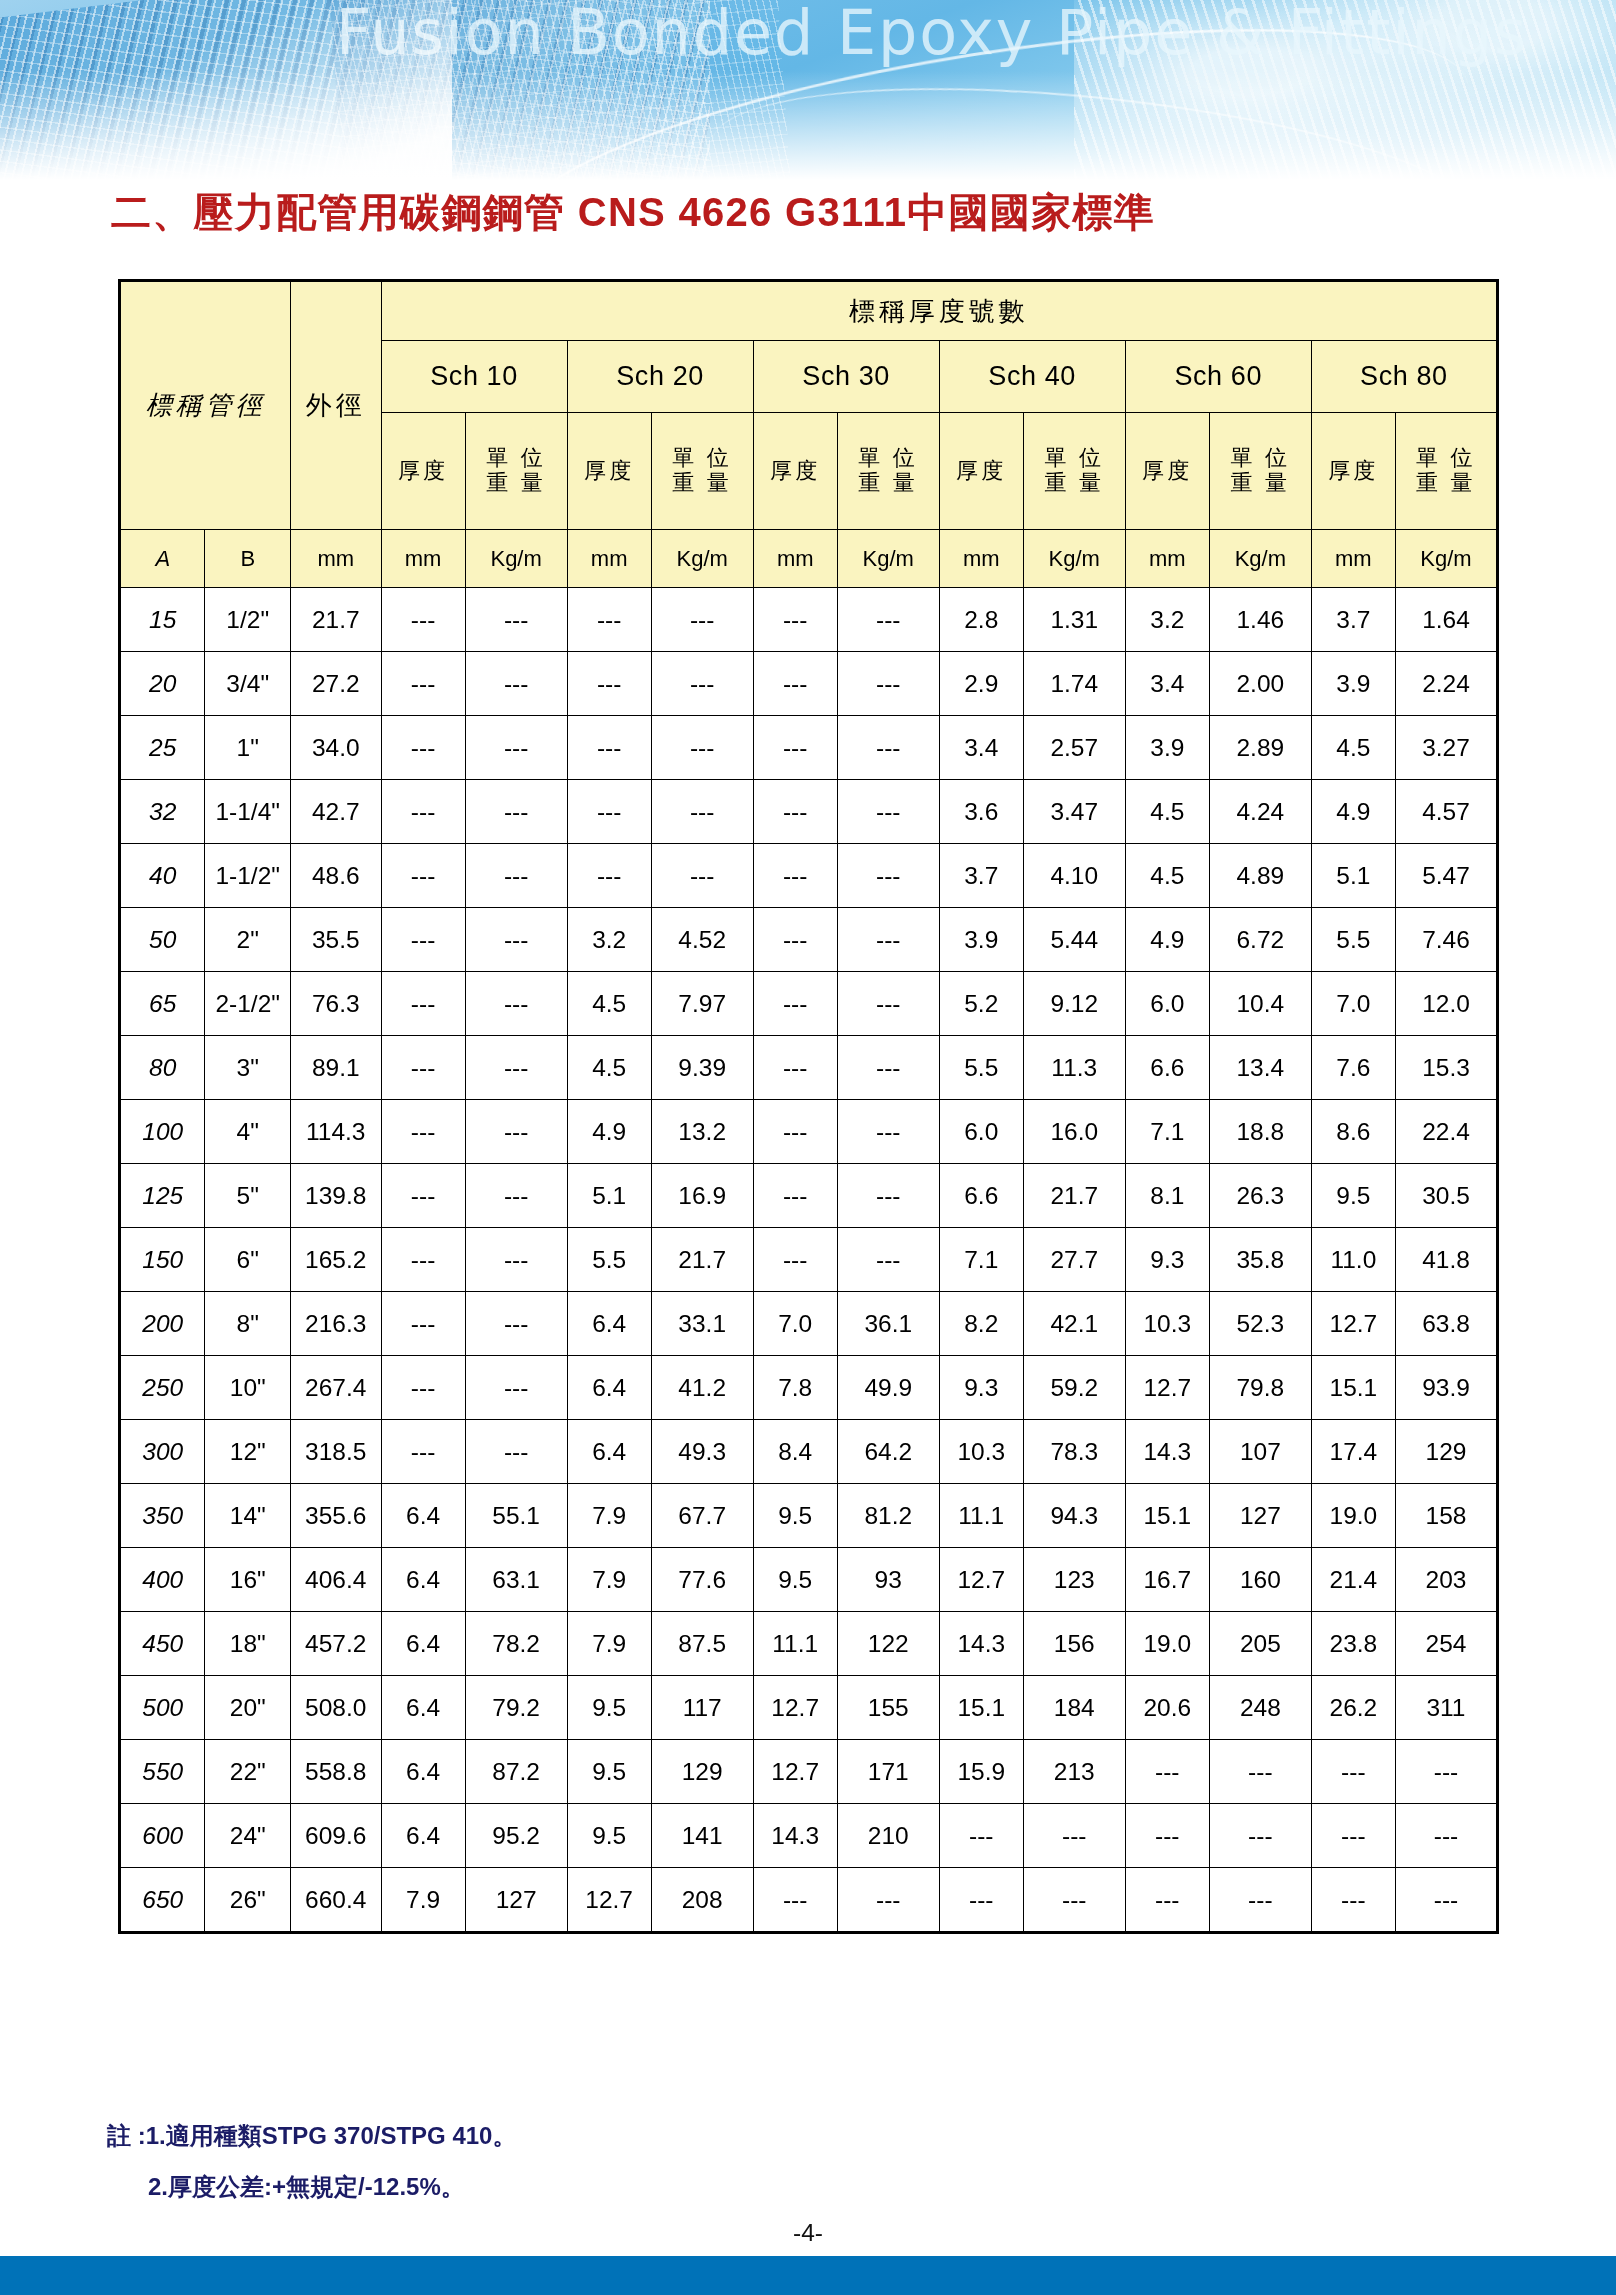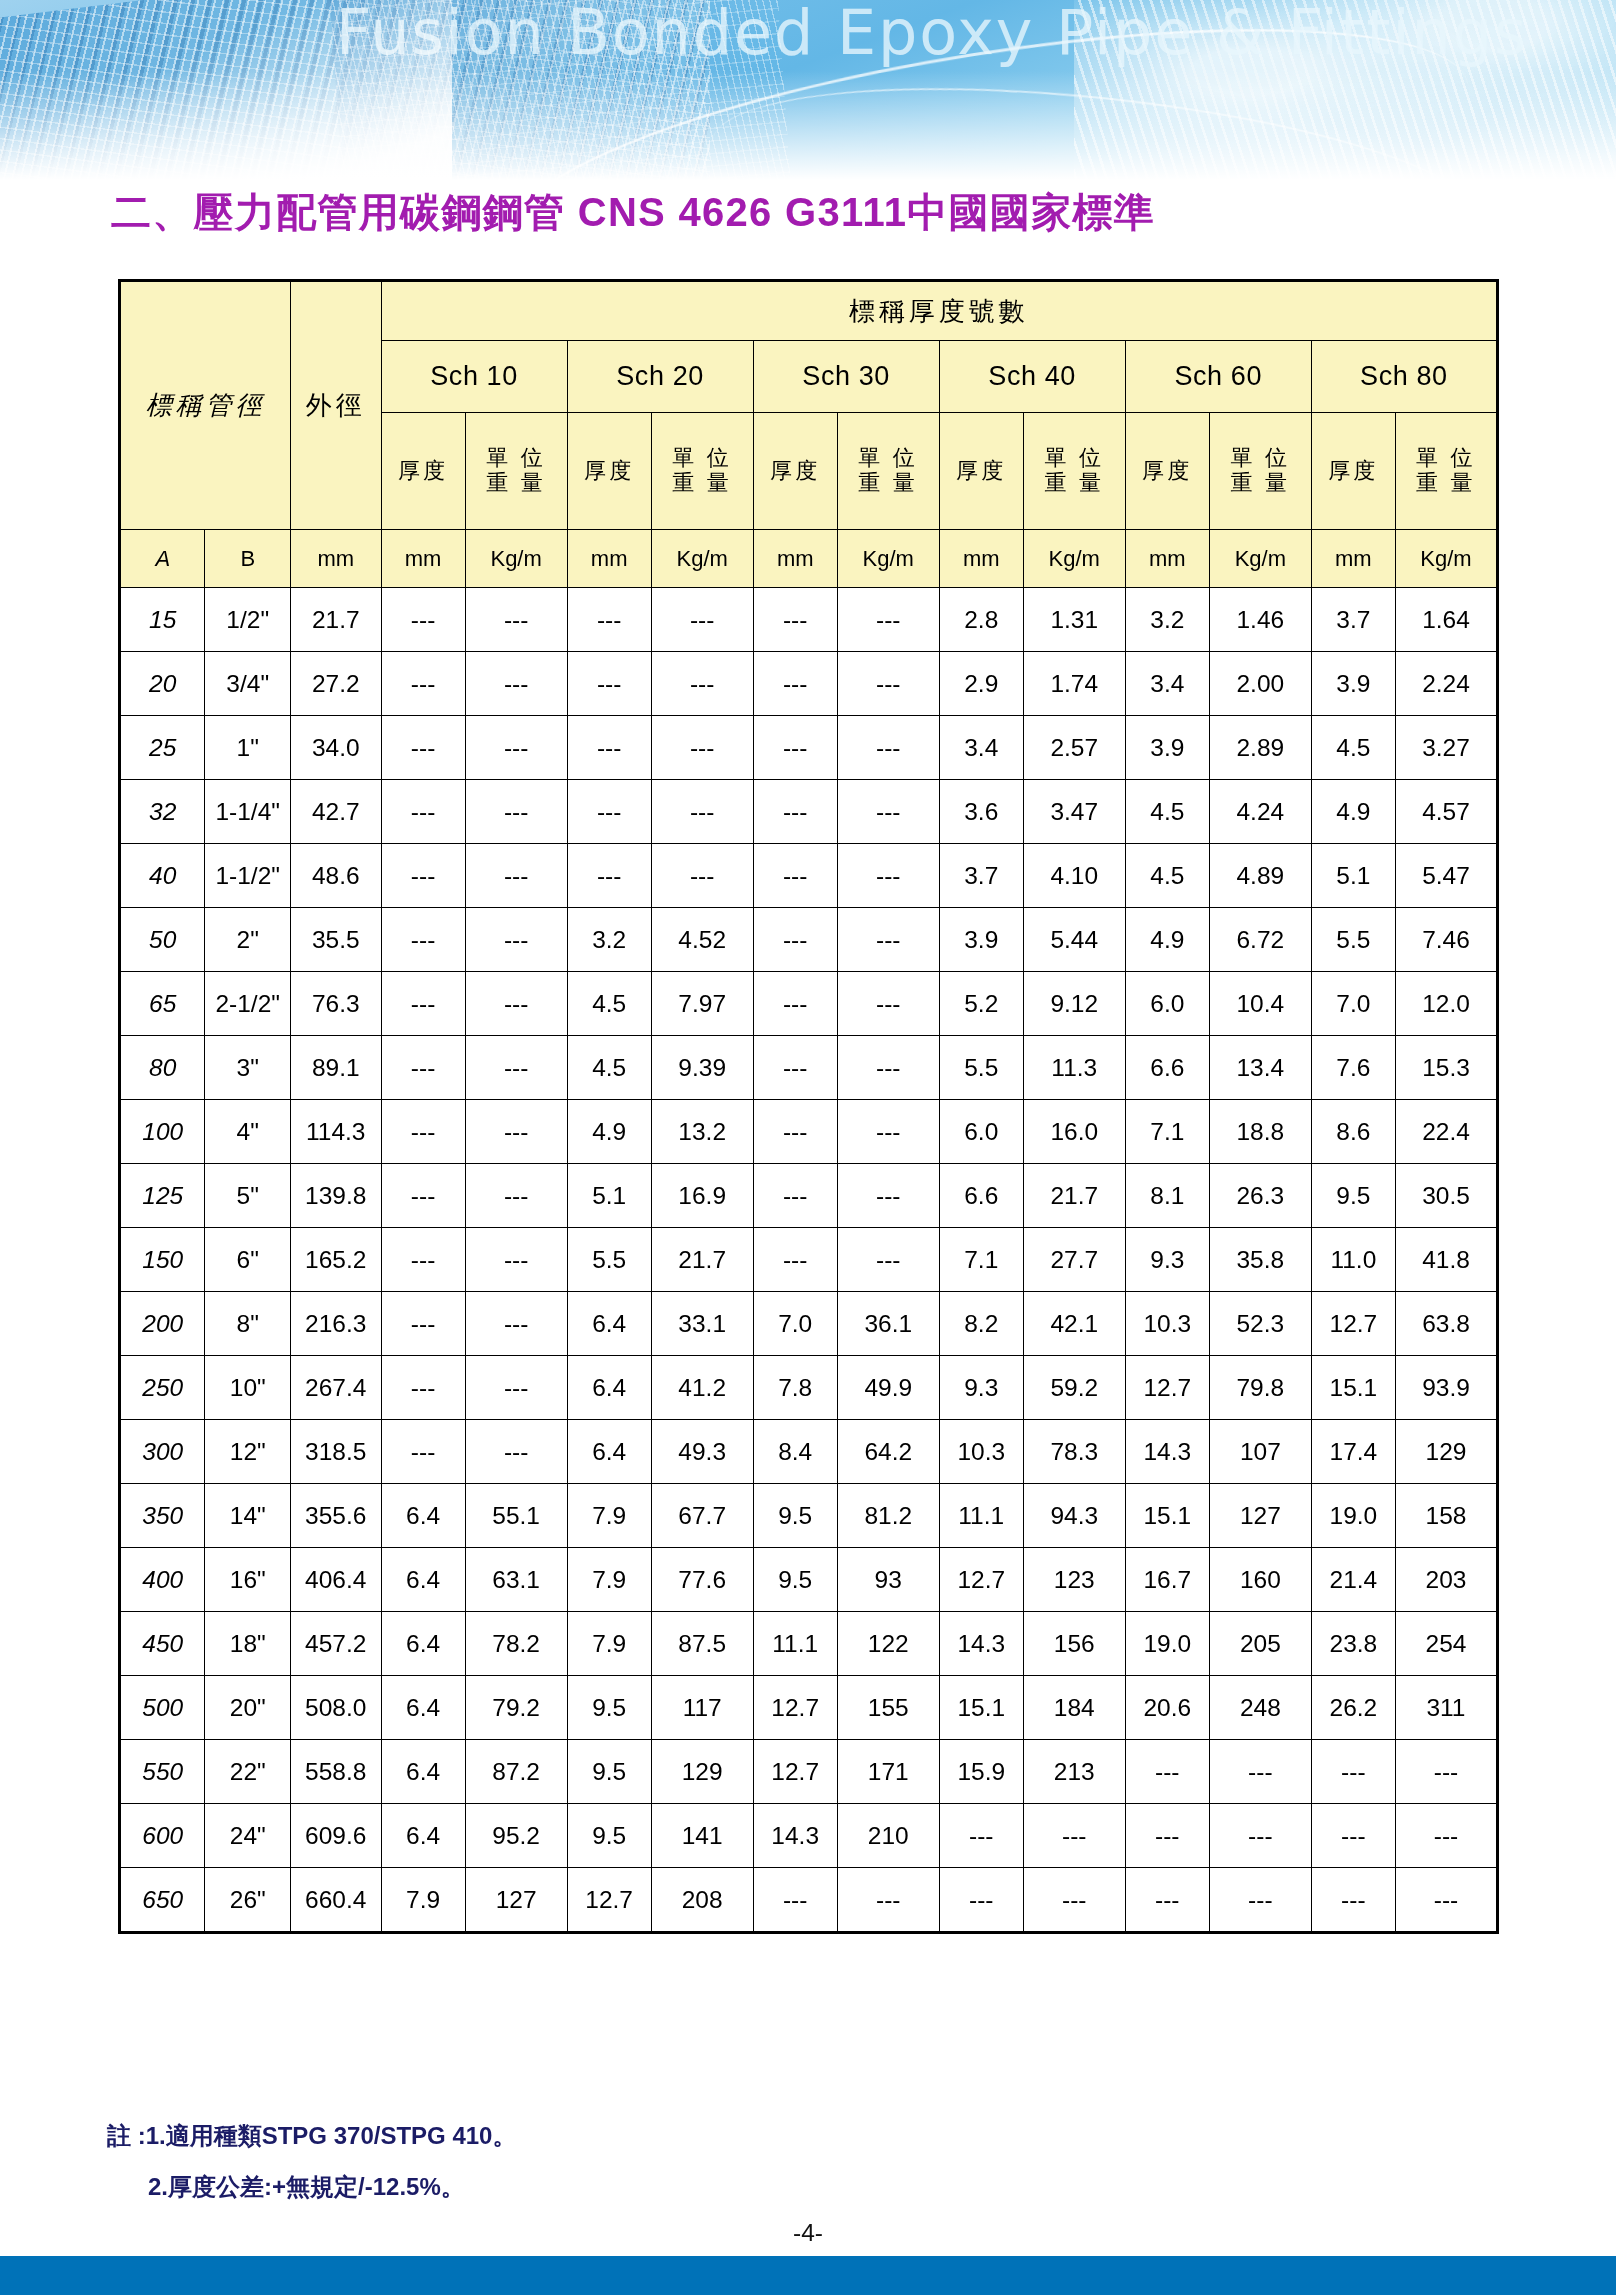--- a/index.html
+++ b/index.html
@@ -101,21 +101,21 @@
     font-weight: 400;
     white-space: nowrap;
   }
 
   
   #section-title {
     position: absolute;
     left: 111px; top: 185px;
     font-size: 40px;
     font-weight: bold;
-    color: #a21caf;
+    color: #b91c1c;
     letter-spacing: 1.3px;
     white-space: nowrap;
     z-index: 5;
   }
 
   
   #table-wrap {
     position: absolute;
     left: 118px;
     top: 279px;

